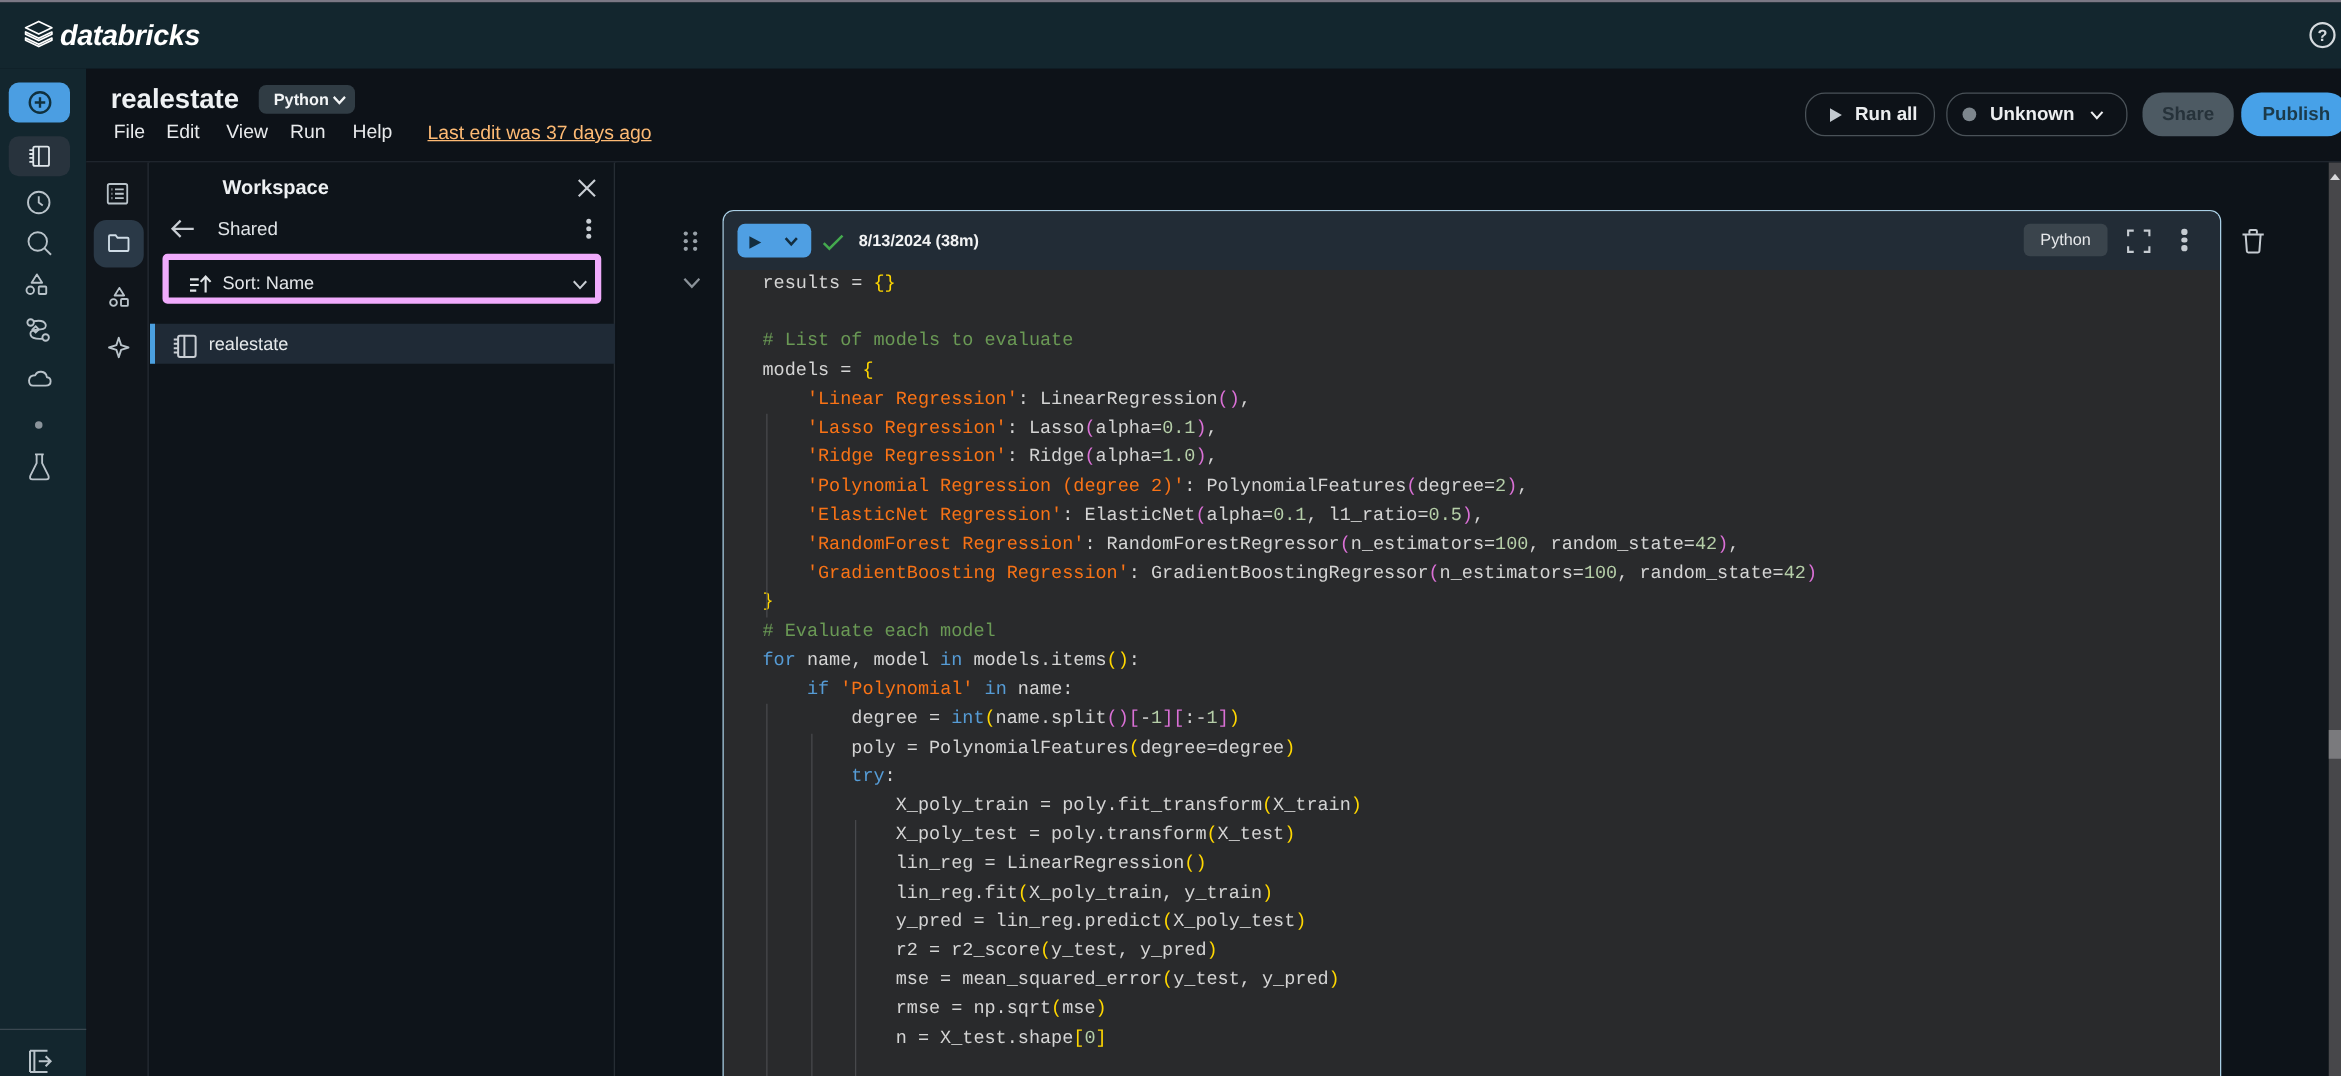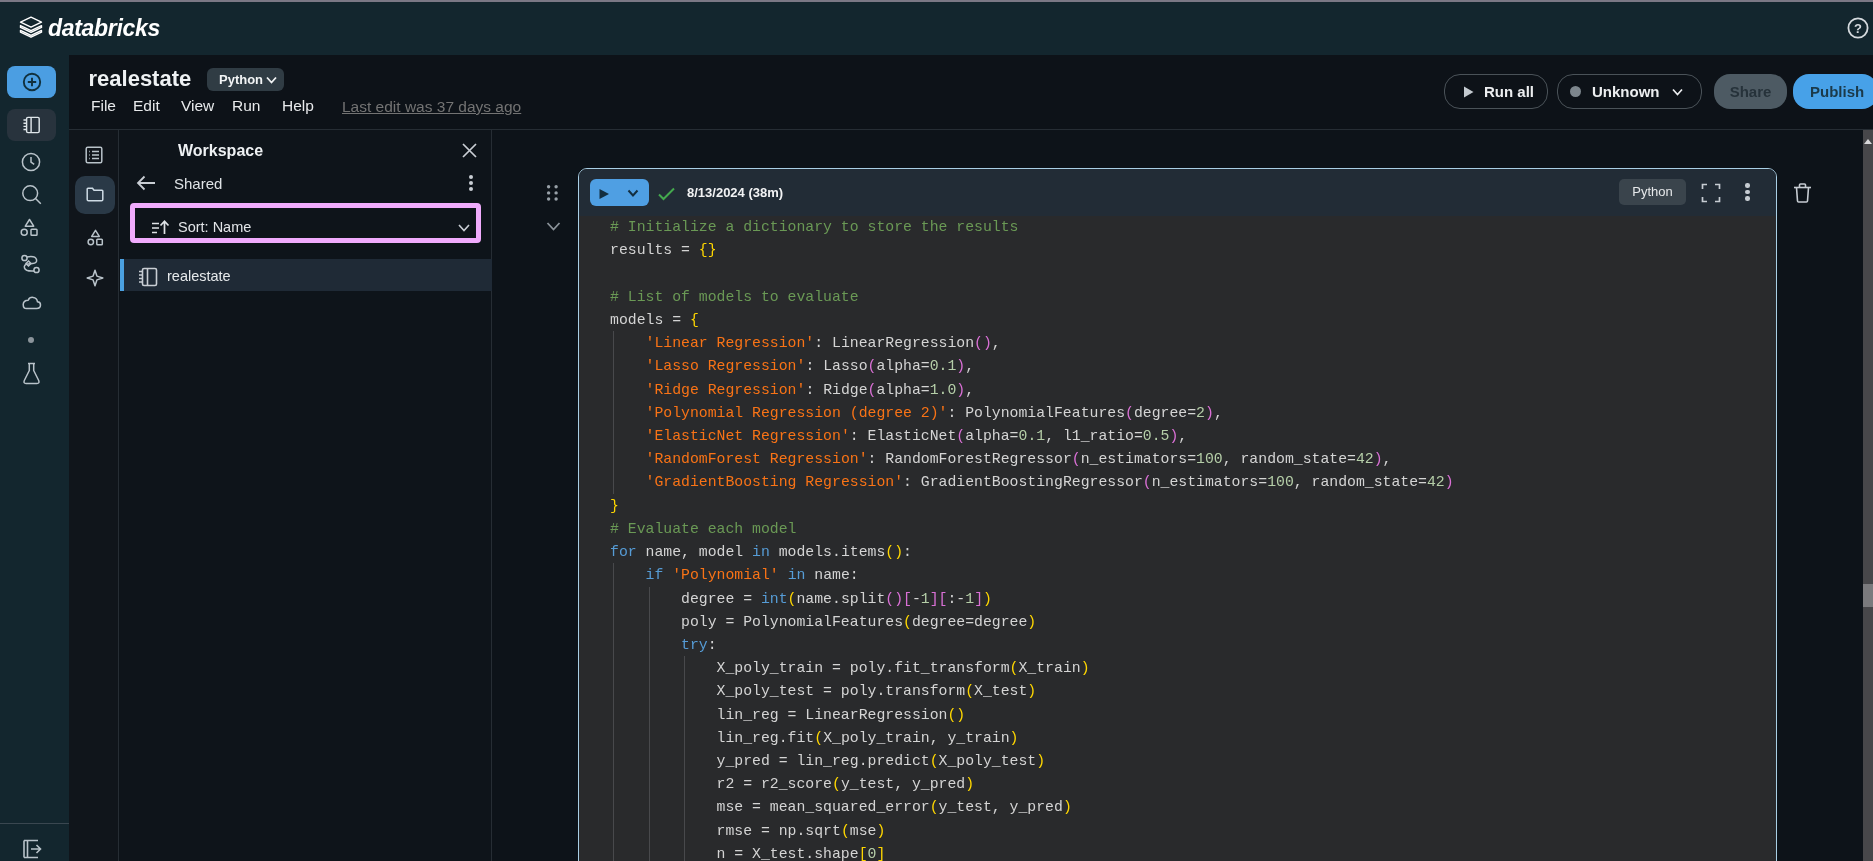--- a/index.html
+++ b/index.html
@@ -10,21 +10,21 @@
 #sidebar { left:0; top:55px; width:69px; height:806px; background:#13262e; }
 #titlebar { left:69px; top:55px; width:1804px; height:75px; background:#0d1218; border-bottom:1px solid #262d34; }
 #iconstrip { left:69px; top:130px; width:50px; height:731px; background:#10151b; border-right:1px solid #262d34; }
 #wpanel { left:120px; top:130px; width:372px; height:731px; background:#0e141a; border-right:1px solid #262d34; }
 #nbarea { left:493px; top:130px; width:1380px; height:731px; background:#0d1319; }
 .hdr-logo-text { left:48px; top:13px; color:#fff; font-size:23px; font-weight:700; letter-spacing:-0.3px;font-style:italic; }
 .title { left:19.5px; top:11px; color:#eef1f3; font-size:22px; font-weight:700; }
 .pypill { left:138px; top:13px; width:77px; height:23px; background:#303c44; border-radius:6px; color:#f2f4f5; font-size:13px; font-weight:700; }
 .menurow { left:22px; top:42px; font-size:15.5px; color:#e8eaec; }
 .menurow span { margin-right:0; }
-.lastedit { left:273px; top:43px; font-size:15.5px; color:#737373; text-decoration:underline; }
+.lastedit { left:273px; top:43px; font-size:15.5px; color:#fdba74; text-decoration:underline; }
 .btn { position:absolute; top:19px; height:35px; border-radius:16px; font-size:15px; font-weight:700; color:#eceef0; }
 #runall { left:1375px; width:104px; border:1px solid #4a5258; }
 #unknown { left:1488px; width:145px; border:1px solid #4a5258; }
 #share { left:1645px; width:73px; background:#4d5a63; color:#26323a; font-weight:700; text-align:center; line-height:35px; }
 #publish { left:1724px; width:85px; background:#47a1e8; color:#1b3a4a; font-weight:700; line-height:35px; padding-left:17px; }
 
 #cell { left:578px; top:168px; width:1199px; height:700px; border:1.5px solid #a9cfe5; border-radius:9px 9px 0 0; background:#292a2c; overflow:hidden; }
 #celltoolbar { left:0; top:0; width:100%; height:47px; background:#222c36; }
 #runbtn { left:11px; top:10px; width:59px; height:27px; background:#4f9fe3; border-radius:6px; }
 .celldate { left:108px; top:16px; color:#f2f3f4; font-size:13px; font-weight:700; }
@@ -178,21 +178,21 @@
         <path d="M6 18.5 L1.5 18.5 L1.5 14"></path>
       </g>
     </svg>
     <div class="abs" style="left:1166px; top:14px;">
       <div style="width:4.5px;height:4.5px;border-radius:50%;background:#c6ccd2;margin-bottom:2px;"></div>
       <div style="width:4.5px;height:4.5px;border-radius:50%;background:#c6ccd2;margin-bottom:2px;"></div>
       <div style="width:4.5px;height:4.5px;border-radius:50%;background:#c6ccd2;"></div>
     </div>
   </div>
   <div class="abs" id="code">
-<pre><span class="c"># Initialize a dictionary to store the results</span>
+<pre>
 results = <span class="b1">{}</span>
 
 <span class="c"># List of models to evaluate</span>
 models = <span class="b1">{</span>
     <span class="s">'Linear Regression'</span>: LinearRegression<span class="b2">()</span>,
     <span class="s">'Lasso Regression'</span>: Lasso<span class="b2">(</span>alpha=<span class="n">0.1</span><span class="b2">)</span>,
     <span class="s">'Ridge Regression'</span>: Ridge<span class="b2">(</span>alpha=<span class="n">1.0</span><span class="b2">)</span>,
     <span class="s">'Polynomial Regression (degree 2)'</span>: PolynomialFeatures<span class="b2">(</span>degree=<span class="n">2</span><span class="b2">)</span>,
     <span class="s">'ElasticNet Regression'</span>: ElasticNet<span class="b2">(</span>alpha=<span class="n">0.1</span>, l1_ratio=<span class="n">0.5</span><span class="b2">)</span>,
     <span class="s">'RandomForest Regression'</span>: RandomForestRegressor<span class="b2">(</span>n_estimators=<span class="n">100</span>, random_state=<span class="n">42</span><span class="b2">)</span>,

